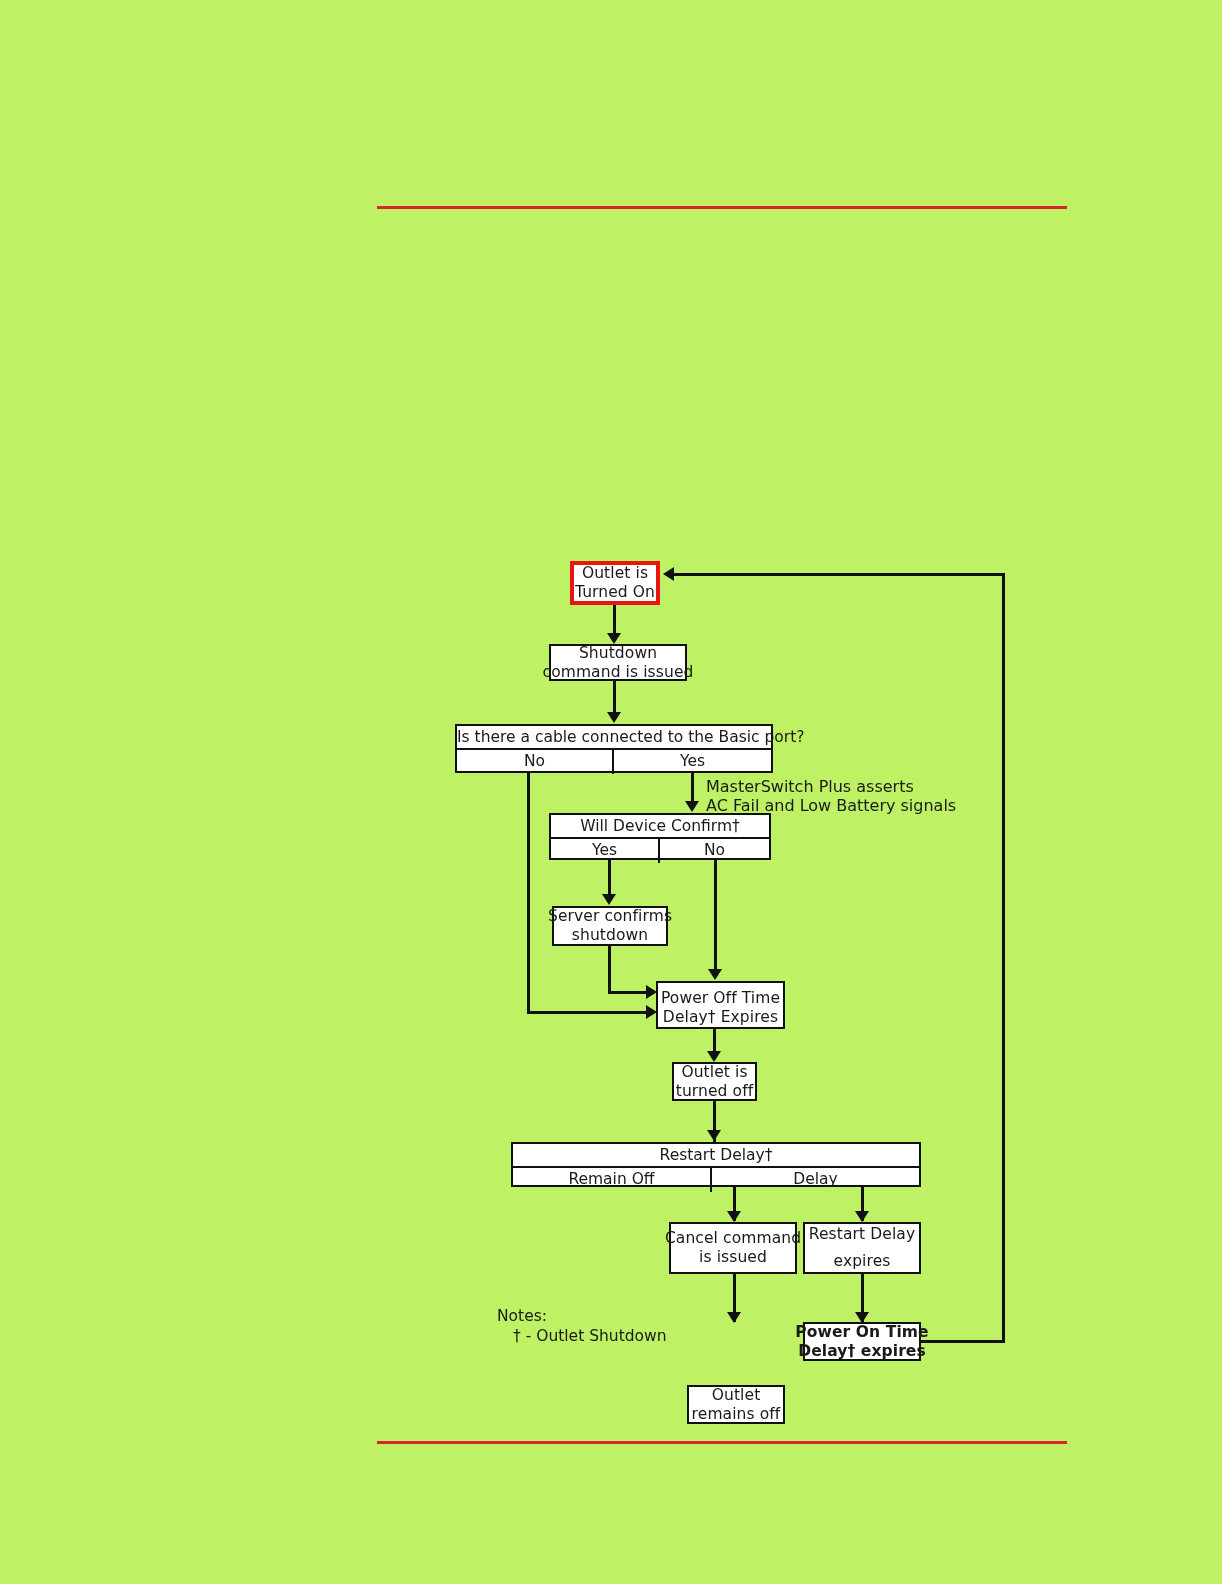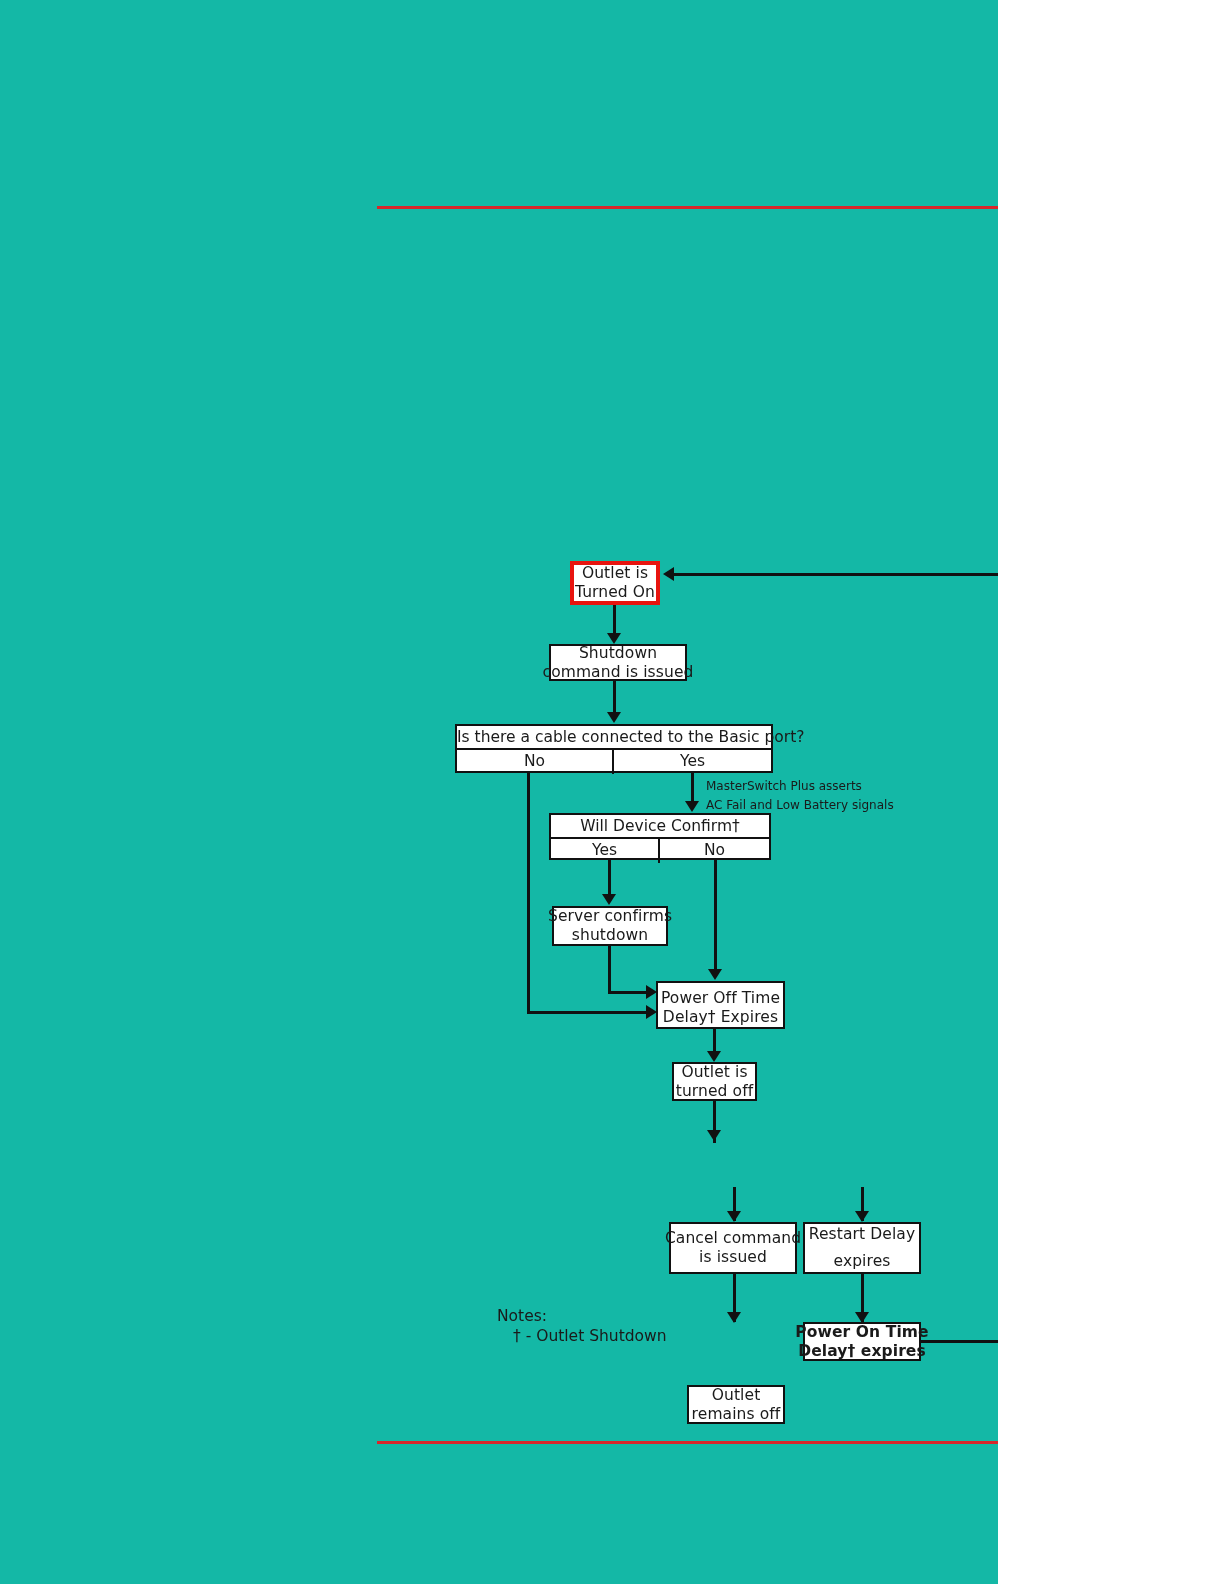--- a/index.html
+++ b/index.html
@@ -7,23 +7,23 @@
     margin: 0;
     padding: 0;
     background: #ffffff;
   }
   body {
     font-family: "DejaVu Sans", "Liberation Sans", sans-serif;
     color: #1a1a1a;
   }
   #page {
     position: relative;
-    width: 998px;
+    width: 1222px;
     height: 1584px;
-    background: #14b8a6;
+    background: #bef264;
     overflow: hidden;
   }
   .rule {
     position: absolute;
     background: #d8262b;
     height: 3px;
   }
   .rule.top { left: 377px; top: 206px; width: 690px; }
   .rule.bottom { left: 377px; top: 1441px; width: 690px; }
 
@@ -106,21 +106,21 @@
   .arrow-right {
     position: absolute;
     width: 0; height: 0;
     border-top: 7px solid transparent;
     border-bottom: 7px solid transparent;
     border-left: 11px solid #111111;
   }
 
   .annot {
     position: absolute;
-    font-size: 12px;
+    font-size: 16px;
     line-height: 19px;
     white-space: nowrap;
   }
   .notes {
     position: absolute;
     font-size: 15.5px;
     line-height: 20px;
   }
   .notes .indent { padding-left: 16px; }
 </style>
@@ -200,20 +200,27 @@
   <div class="arrow-down" style="left:707px; top:1051px;"></div>
 
   <div class="box" style="left:672px; top:1062px; width:85px; height:39px;">
     <span class="ln">Outlet is</span>
     <span class="ln">turned off</span>
   </div>
 
   <div class="vline" style="left:713px; top:1101px; height:42px;"></div>
   <div class="arrow-down" style="left:707px; top:1130px;"></div>
 
+  <div class="dtable" style="left:511px; top:1142px; width:410px; height:45px;">
+    <div class="hrow">Restart  Delay†</div>
+    <div class="orow">
+      <div class="cell left" style="width:49%;">Remain Off</div>
+      <div class="cell" style="width:51%;">Delay</div>
+    </div>
+  </div>
 
   <div class="vline" style="left:733px; top:1187px; height:34px;"></div>
   <div class="arrow-down" style="left:727px; top:1211px;"></div>
 
   <div class="vline" style="left:861px; top:1187px; height:34px;"></div>
   <div class="arrow-down" style="left:855px; top:1211px;"></div>
 
   <div class="box" style="left:669px; top:1222px; width:128px; height:52px;">
     <span class="ln">Cancel command</span>
     <span class="ln">is issued</span>

